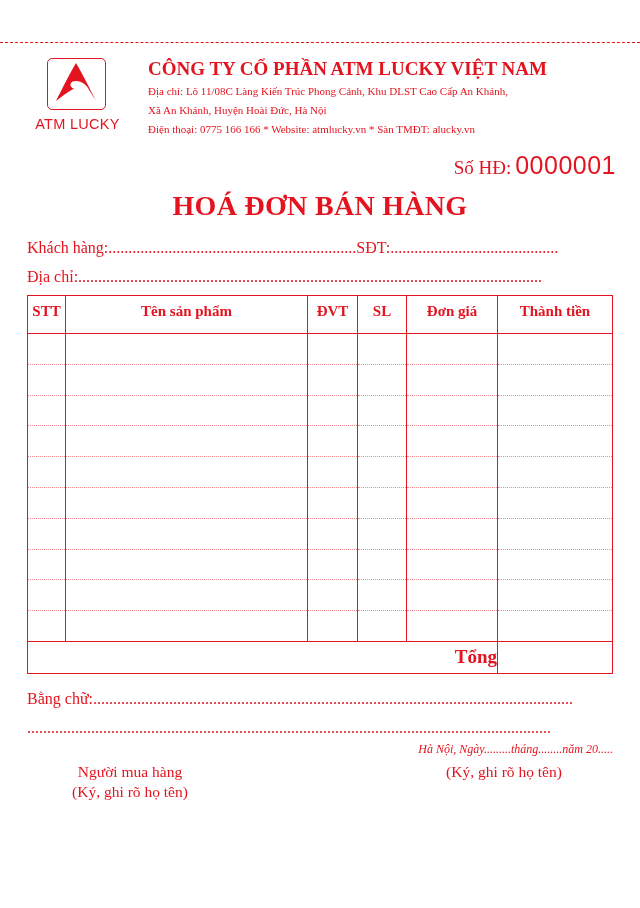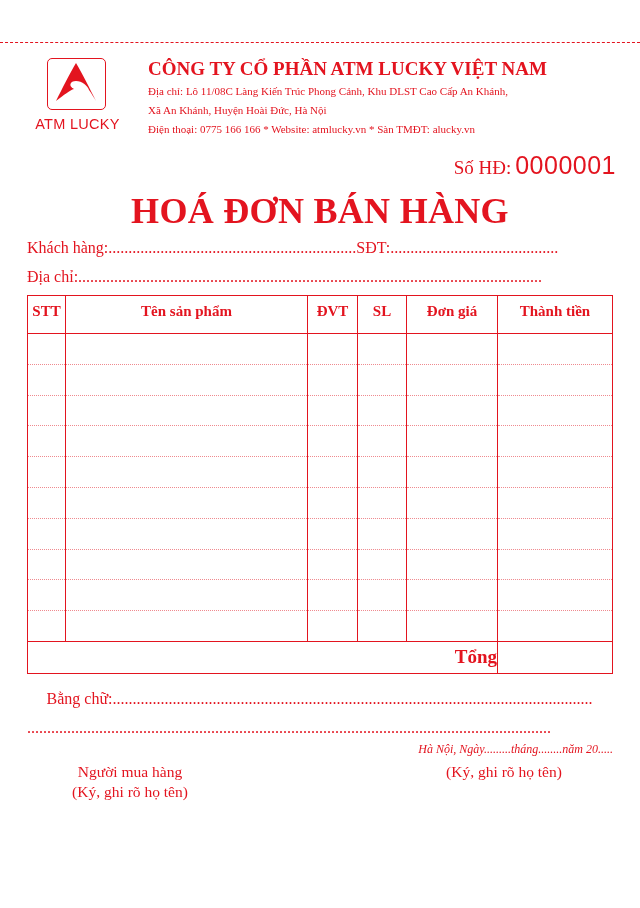--- a/index.html
+++ b/index.html
@@ -31,21 +31,21 @@
     .invoice-no {
       position: absolute; right: 24px; top: 151px; white-space: nowrap;
     }
     .invoice-no .lbl { font-size: 19px; }
     .invoice-no .num {
       font-family: "Liberation Sans", "DejaVu Sans", sans-serif;
       font-size: 25px; letter-spacing: 0.5px;
     }
     .title {
       position: absolute; left: 0; right: 0; top: 190px; text-align: center;
-      font-size: 36px; font-weight: bold; letter-spacing: 0.3px;
+      font-size: 28px; font-weight: bold; letter-spacing: 0.3px;
     }
     .field-line {
       position: absolute; left: 27px; width: 585px; font-size: 16px; white-space: nowrap;
       overflow: hidden;
     }
     .dots { letter-spacing: 0px; }
     table.invoice {
       position: absolute; left: 27px; top: 295px; width: 585px;
       border-collapse: collapse; table-layout: fixed;
     }
@@ -210,21 +210,21 @@
       </tr>
   </tbody>
   <tfoot>
     <tr>
       <td colspan="5" class="total-label">Tổng</td>
       <td></td>
     </tr>
   </tfoot>
 </table>
 
-<div class="field-line" style="top:690px;text-align:center;">
+<div class="field-line" style="top:690px;">
   <span>Bằng chữ:</span><span class="dots">........................................................................................................................</span>
 </div>
 <div class="field-line" style="top:719px;">
   <span class="dots">...................................................................................................................................</span>
 </div>
 
 <div class="date-line">Hà Nội, Ngày.........tháng........năm 20.....</div>
 
 <div class="sign" style="left:20px; top:762px;">
   <div>Người mua hàng</div>

